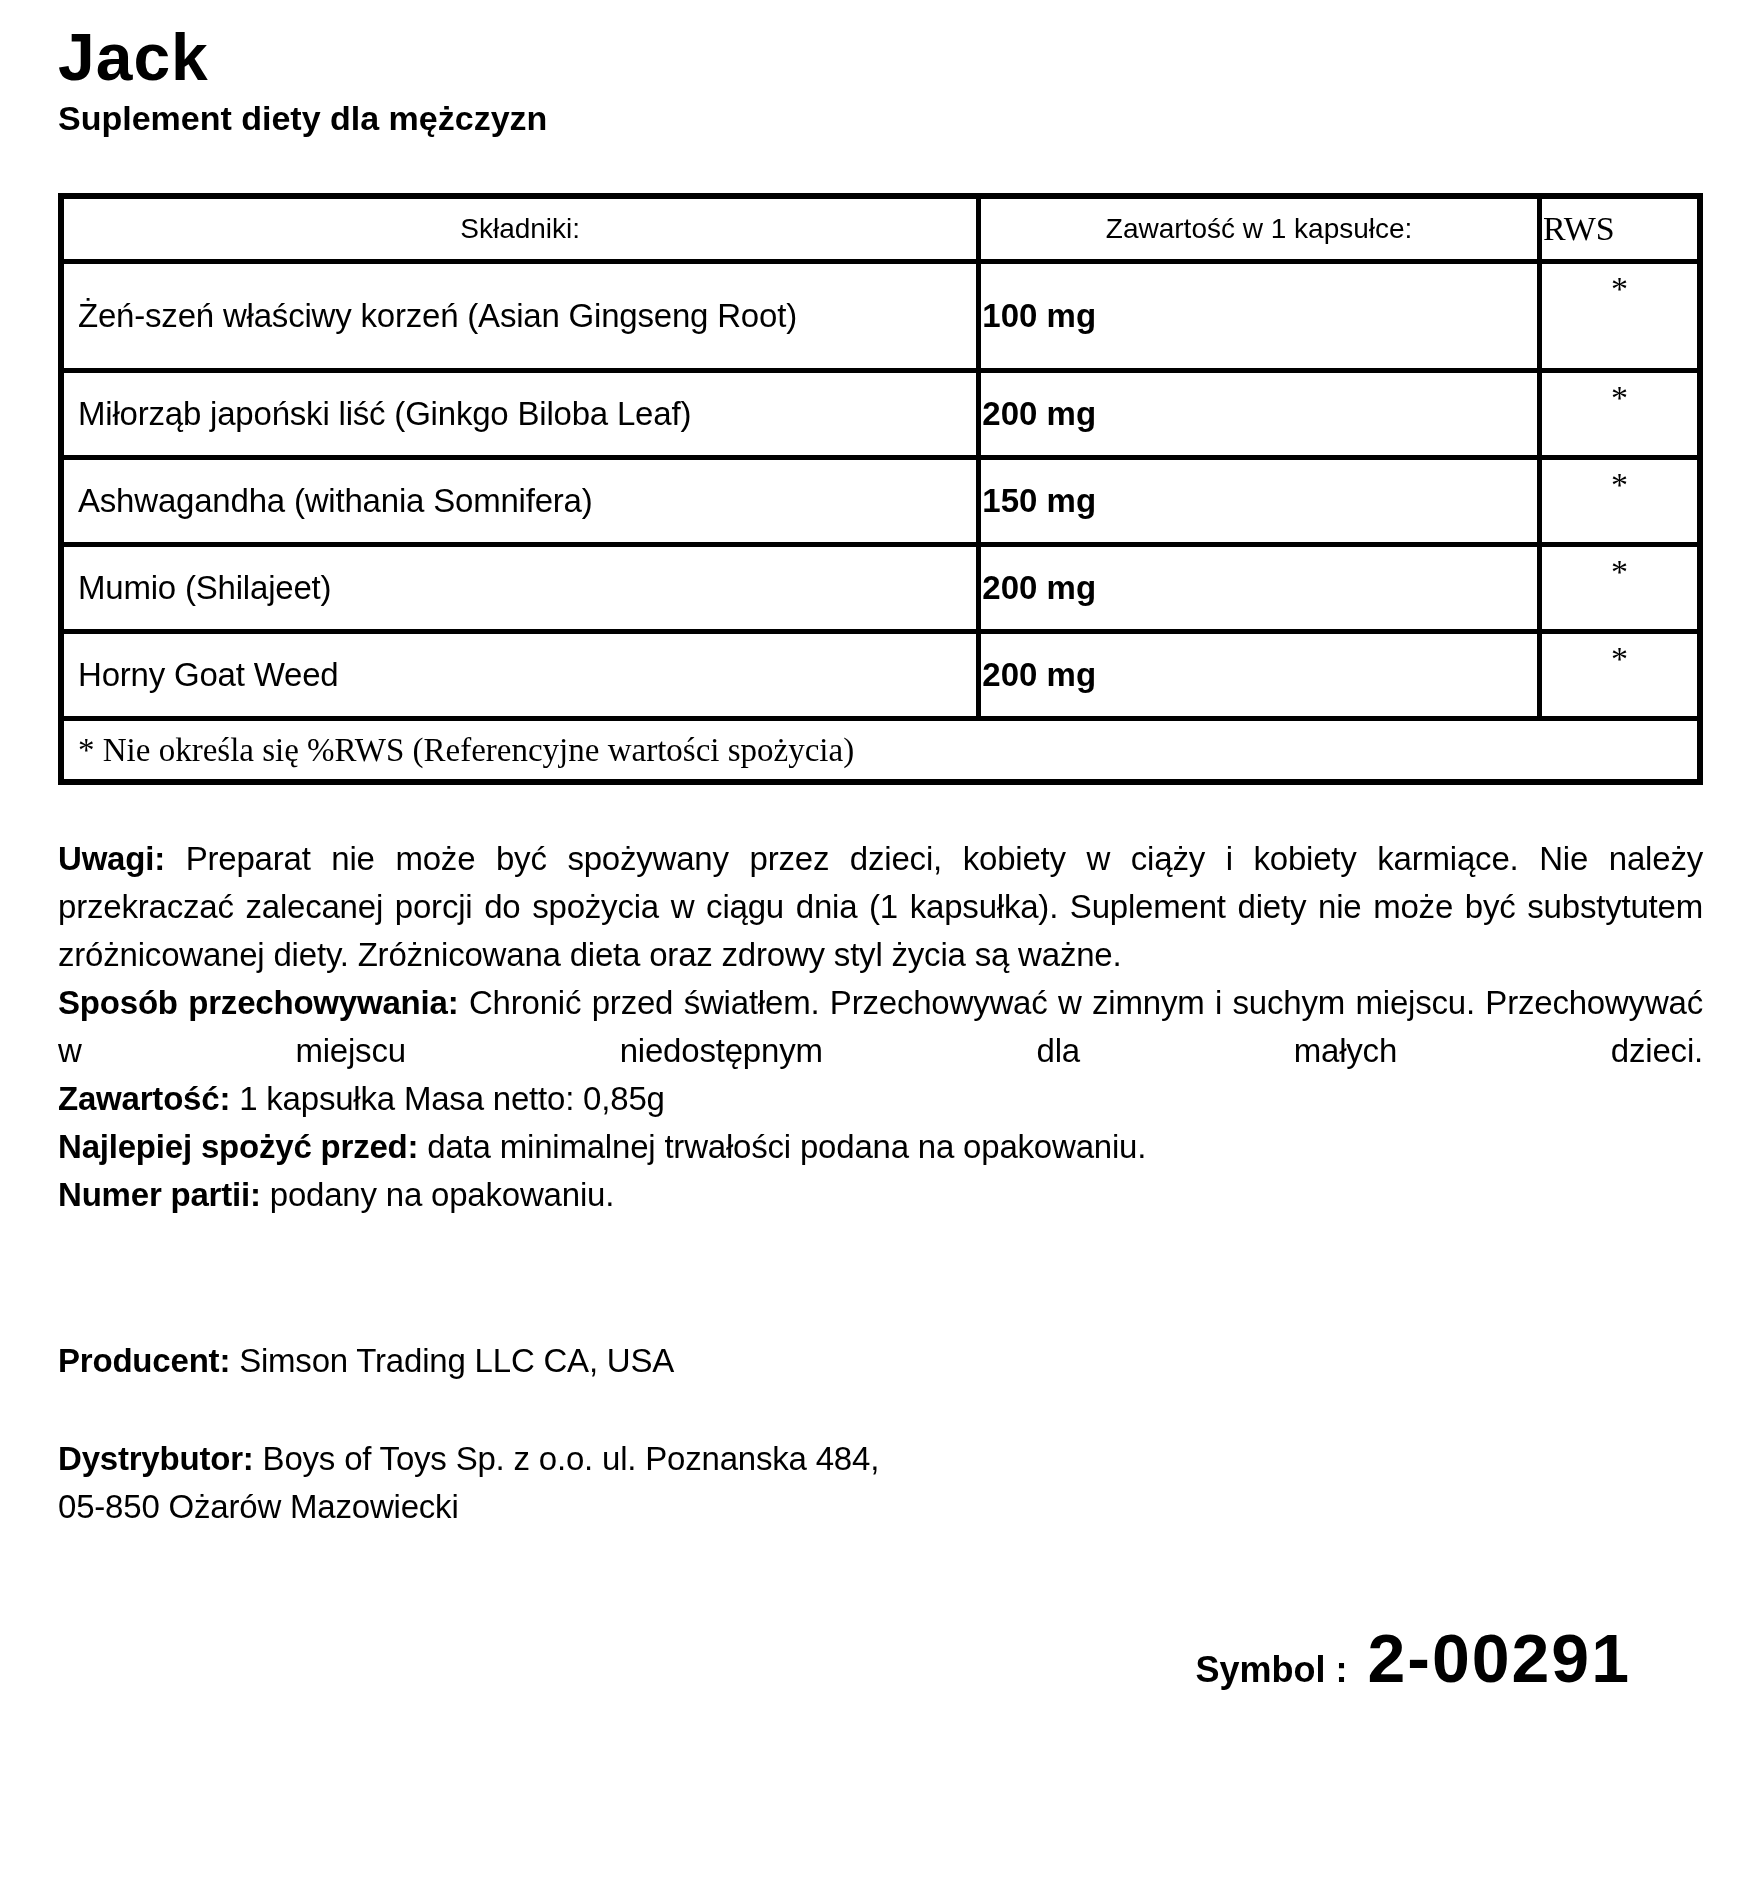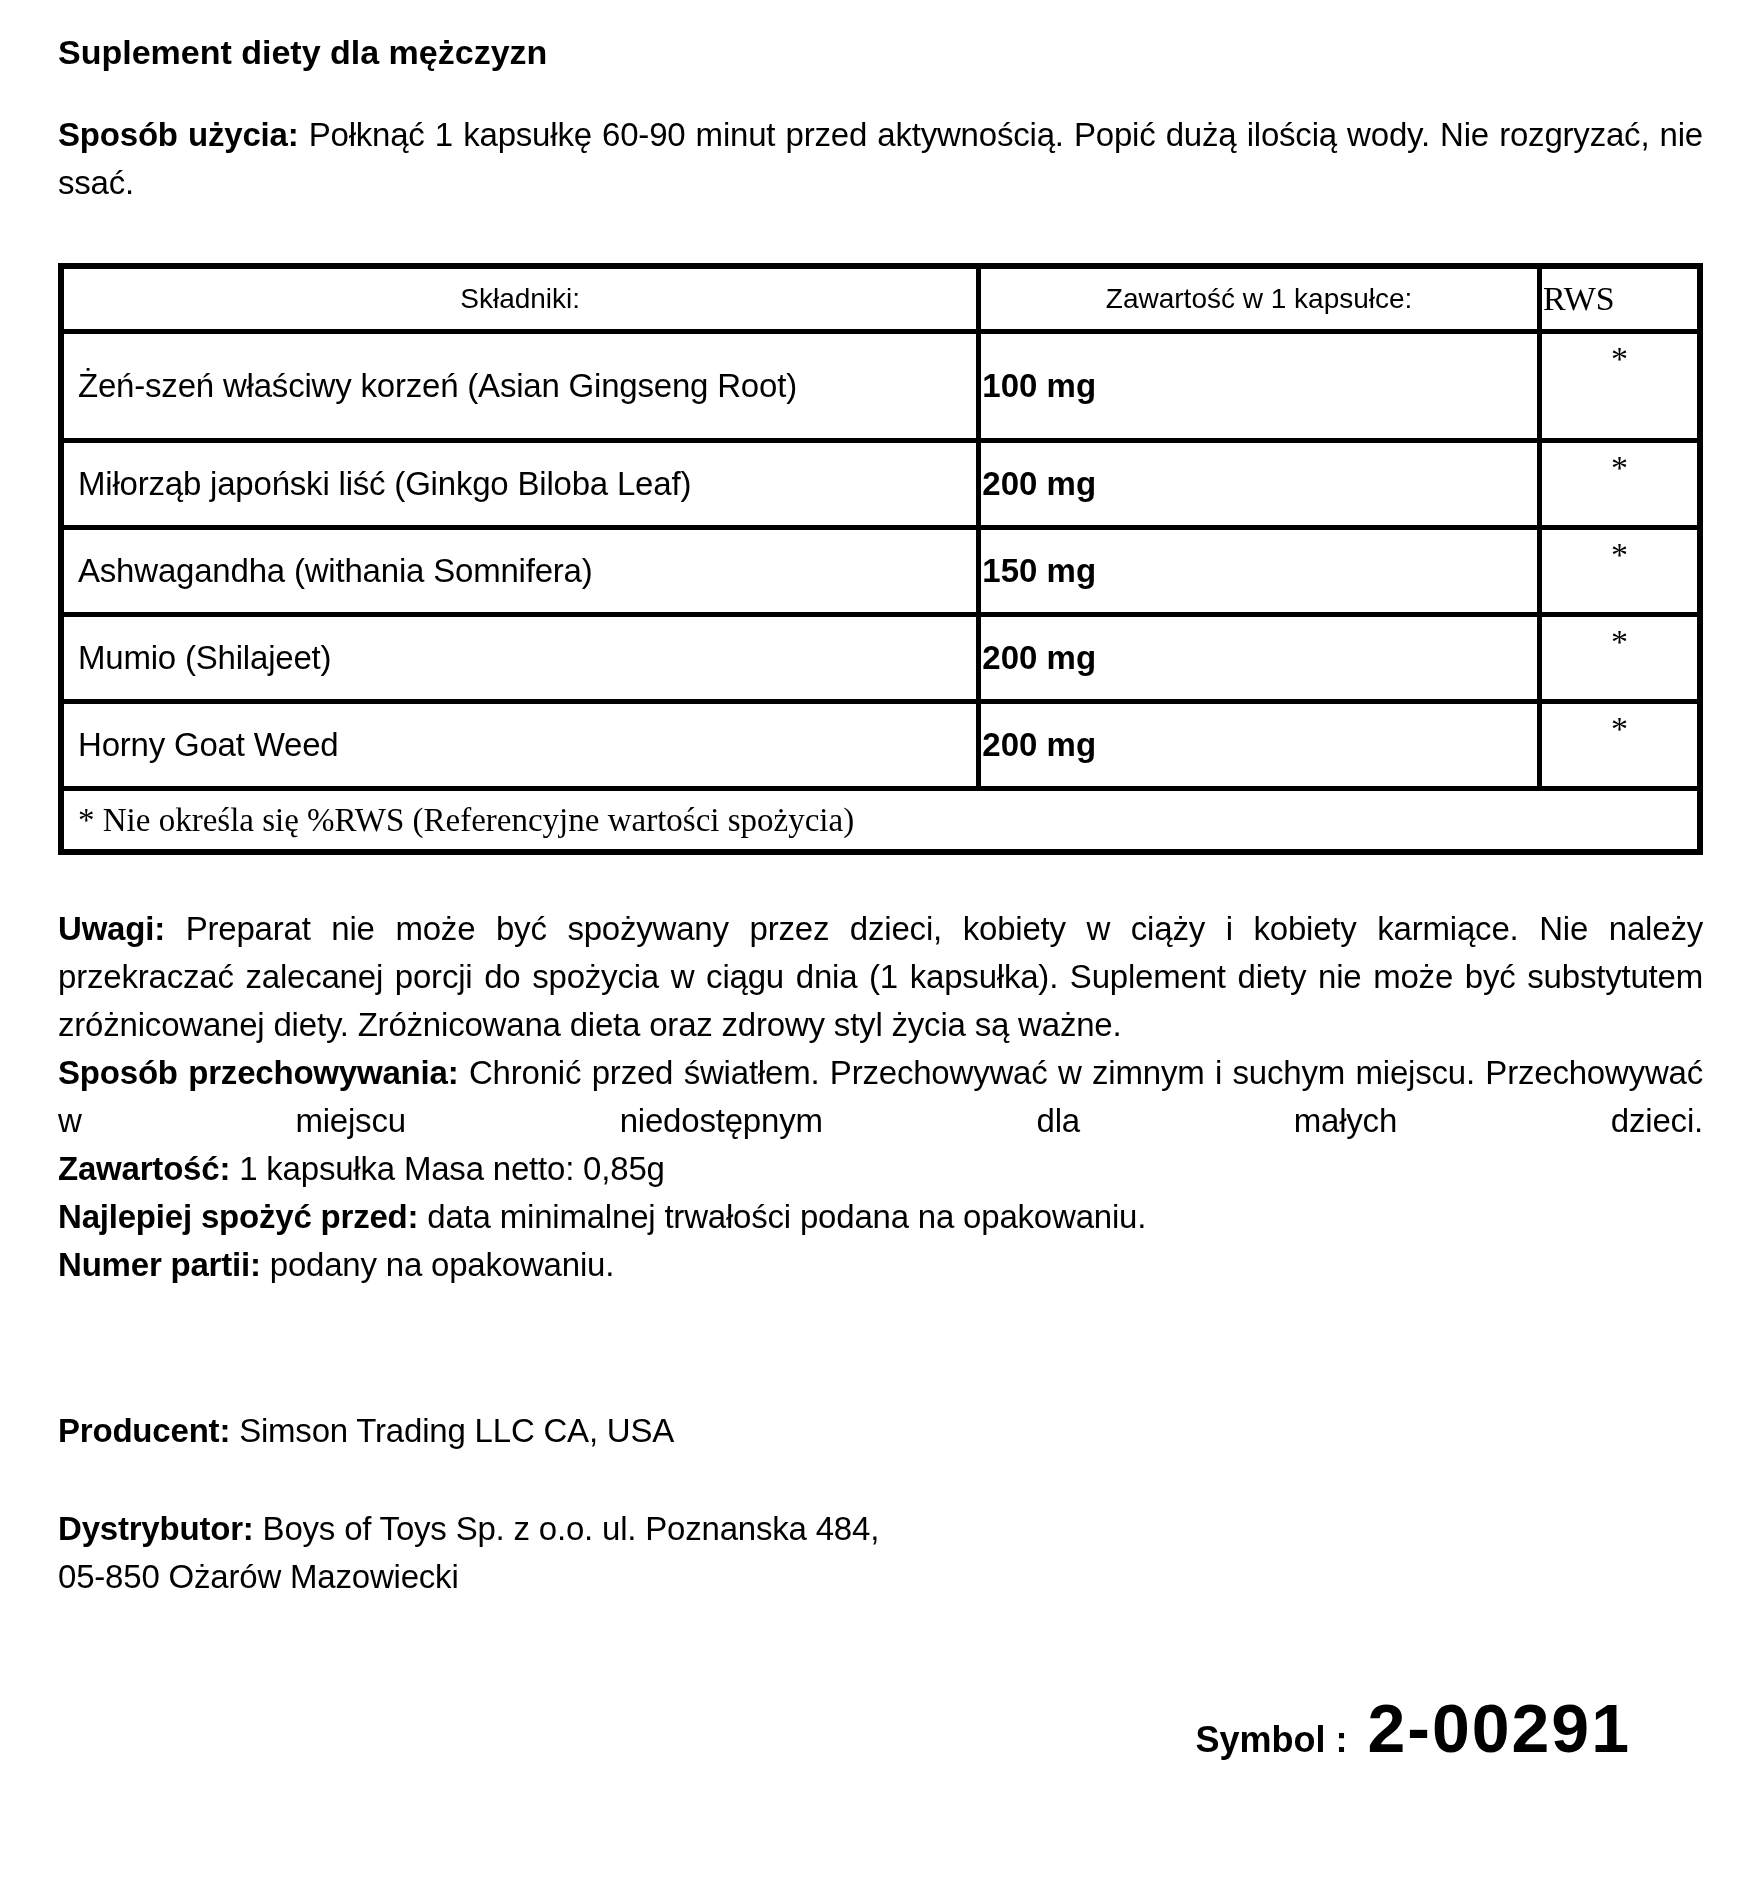--- a/index.html
+++ b/index.html
@@ -70,24 +70,24 @@
     gap:20px; padding-right:72px;
   }
   .symbol-label { font-size:36px; font-weight:700; }
   .symbol-value { font-size:68px; font-weight:700; letter-spacing:2px; }
 </style>
 </head>
 <body>
 
 <div class="page">
 
+  <h1 class="title">Jack</h1>
   <div class="subtitle">Suplement diety dla mężczyzn</div>
 
   <div class="para-block-1">
-    <p class="body"><span class="lead">Sposób użycia:</span> <span>Połknąć 1 kapsułkę 60-90 minut przed aktywnością. Popić dużą ilością wody. Nie rozgryzać, nie ssać.</span></p>
   </div>
 
   <div class="tbl-wrap">
     <table class="ingredients">
       <colgroup>
         <col style="width:56%">
         <col style="width:34.2%">
         <col style="width:9.8%">
       </colgroup>
       <thead>

